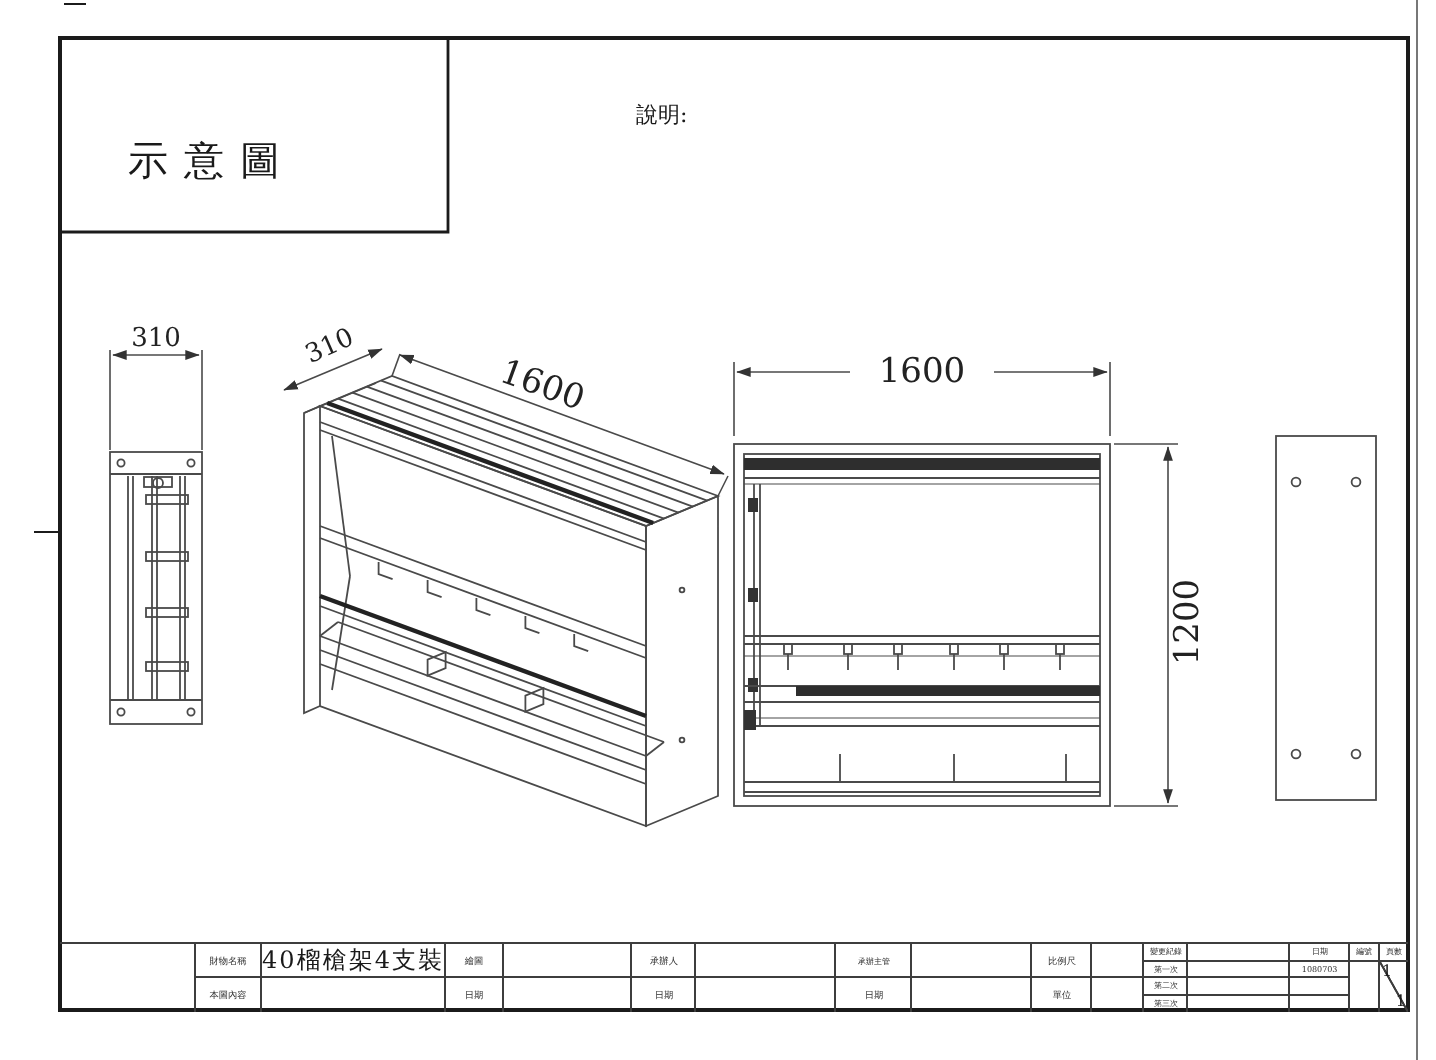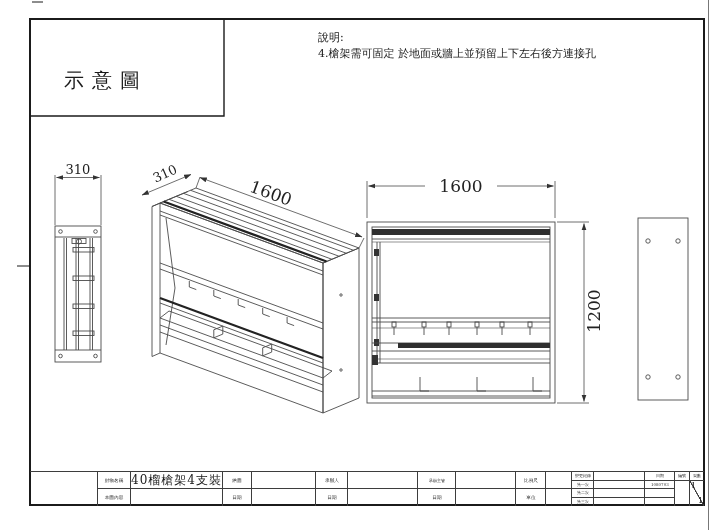--- a/index.html
+++ b/index.html
@@ -2,21 +2,21 @@
 <html><head>
 <meta charset="utf-8">
 <style>
   html,body{margin:0;padding:0;background:#e8e8e8;}
   .sheet{position:relative;width:718px;height:530px;background:#ffffff;overflow:hidden;
          font-family:"DejaVu Serif", serif;color:#1a1a1a;}
   .drawing-svg{position:absolute;left:0;top:0;pointer-events:none;}
   .big-title{position:absolute;left:40px;top:25px;font-size:28px;letter-spacing:3px;white-space:nowrap;}
   .big-title2{position:absolute;left:64px;top:67px;font-size:20px;letter-spacing:8px;white-space:nowrap;}
   .notes{position:absolute;left:318px;top:30px;font-size:11px;line-height:16px;white-space:nowrap;}
-  .notes .nline{height:16px;}
+  .notes .nline{height:16px;margin-top:20px;}
   .dim{position:absolute;font-size:13px;text-align:center;white-space:nowrap;color:#222;}
   .dim-big{font-size:17px;}
   .tb{position:absolute;left:30px;top:471px;width:674px;height:34px;border-top:1px solid #3d3d3d;box-sizing:border-box;}
   .cell{position:absolute;border-right:1px solid #3d3d3d;box-sizing:border-box;display:flex;
         align-items:center;justify-content:center;overflow:hidden;}
   .bb{border-bottom:1px solid #3d3d3d;}
   .tt6{font-size:8px;transform:scale(.58);transform-origin:center;white-space:nowrap;color:#2c2c2c;}
   .tt5{font-size:8px;transform:scale(.5);transform-origin:center;white-space:nowrap;color:#2c2c2c;}
   .val{font-size:12px;white-space:nowrap;letter-spacing:1px;}
   .diag{background:linear-gradient(to top right, transparent 47%, #3d3d3d 48.5%, #3d3d3d 51.5%, transparent 53%);}
@@ -177,21 +177,20 @@
         <circle cx="678" cy="241" r="2.2"></circle>
       <circle cx="648" cy="377" r="2.2"></circle>
         <circle cx="678" cy="377" r="2.2"></circle>
     </g>
   </svg>
 
   <div class="big-title2">示意圖</div>
 
   <div class="notes">
     <div class="nline">說明:</div>
-    <div class="nline">4.槍架需可固定 於地面或牆上並預留上下左右後方連接孔</div>
   </div>
 
   <div class="dim" style="left:62px;top:162px;width:32px;">310</div>
   <div class="dim" style="left:146px;top:166px;width:38px;transform:rotate(-24deg);">310</div>
   <div class="dim dim-big" style="left:240px;top:183px;width:62px;transform:rotate(20deg);">1600</div>
   <div class="dim dim-big" style="left:425px;top:176px;width:72px;background:#fff;">1600</div>
   <div class="dim dim-big" style="left:562px;top:301px;width:64px;transform:rotate(-90deg);">1200</div>
 
   <div class="tb">
     <div class="cell" style="left:0;top:0;width:68px;height:34px;"></div>

